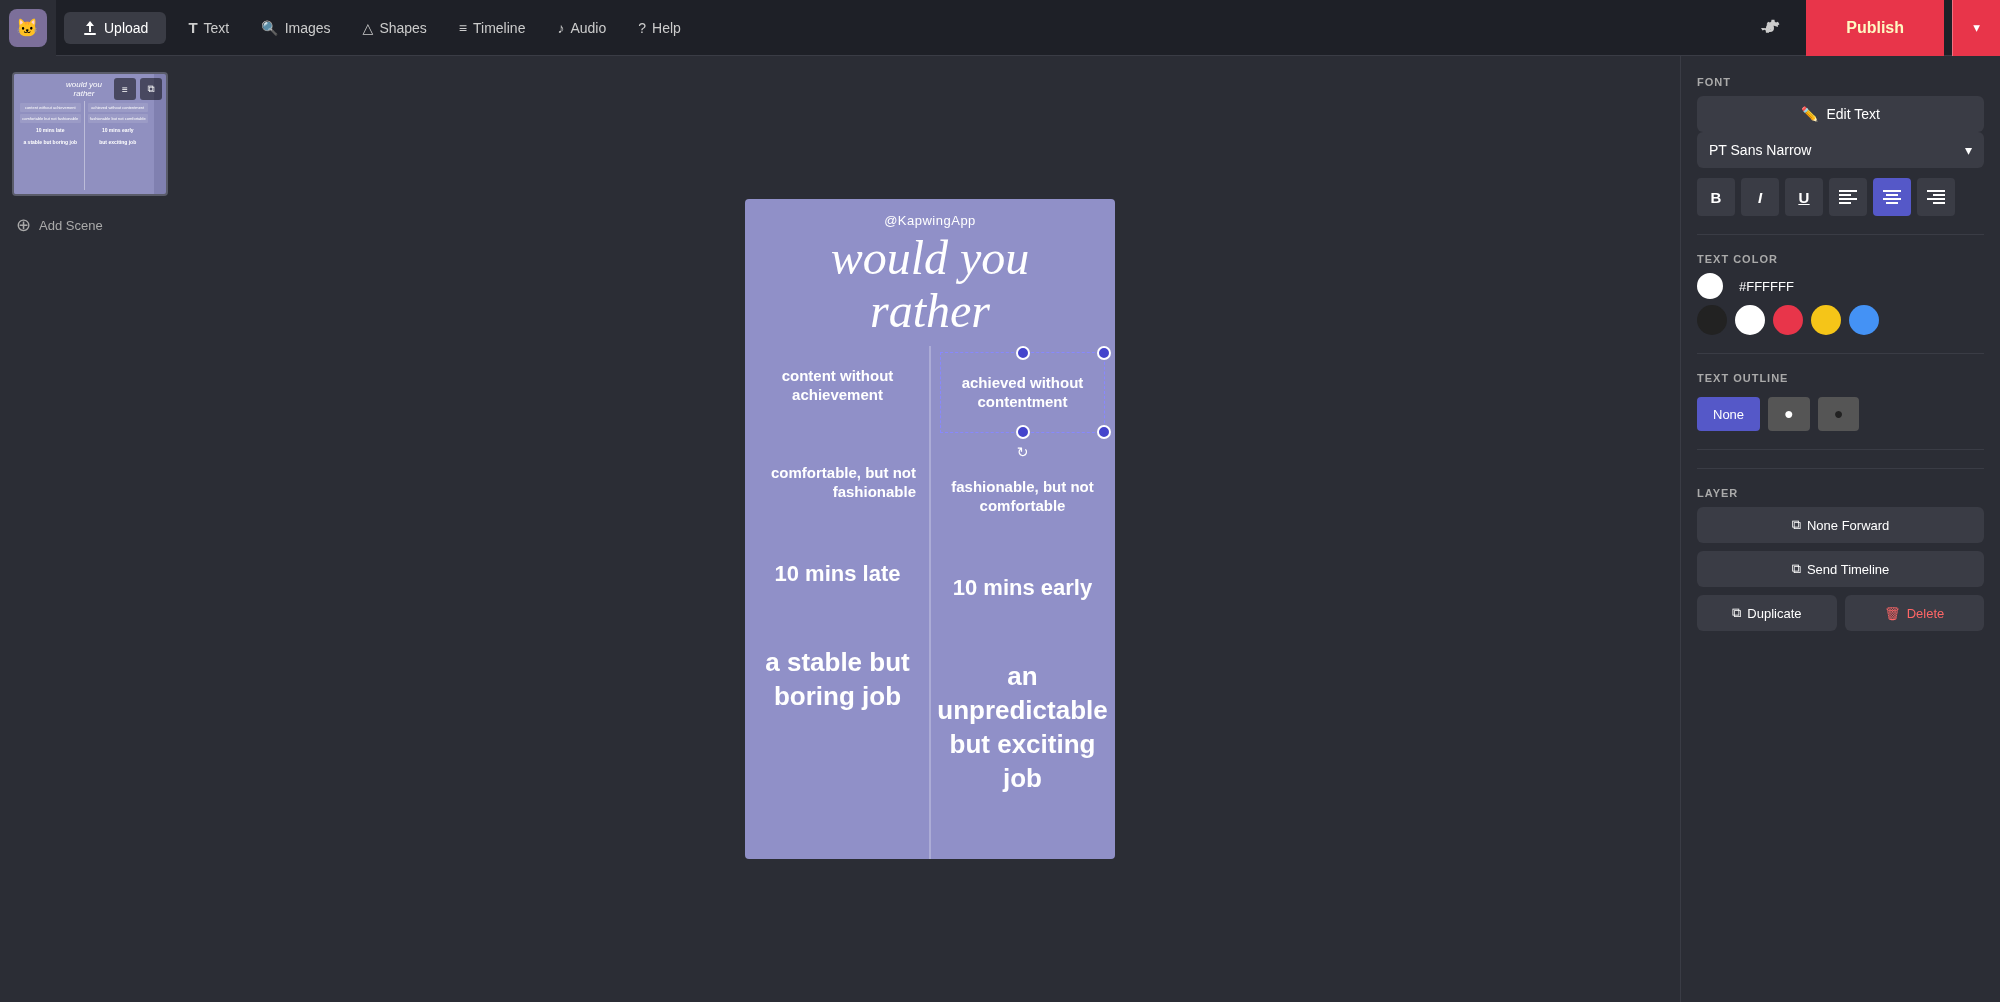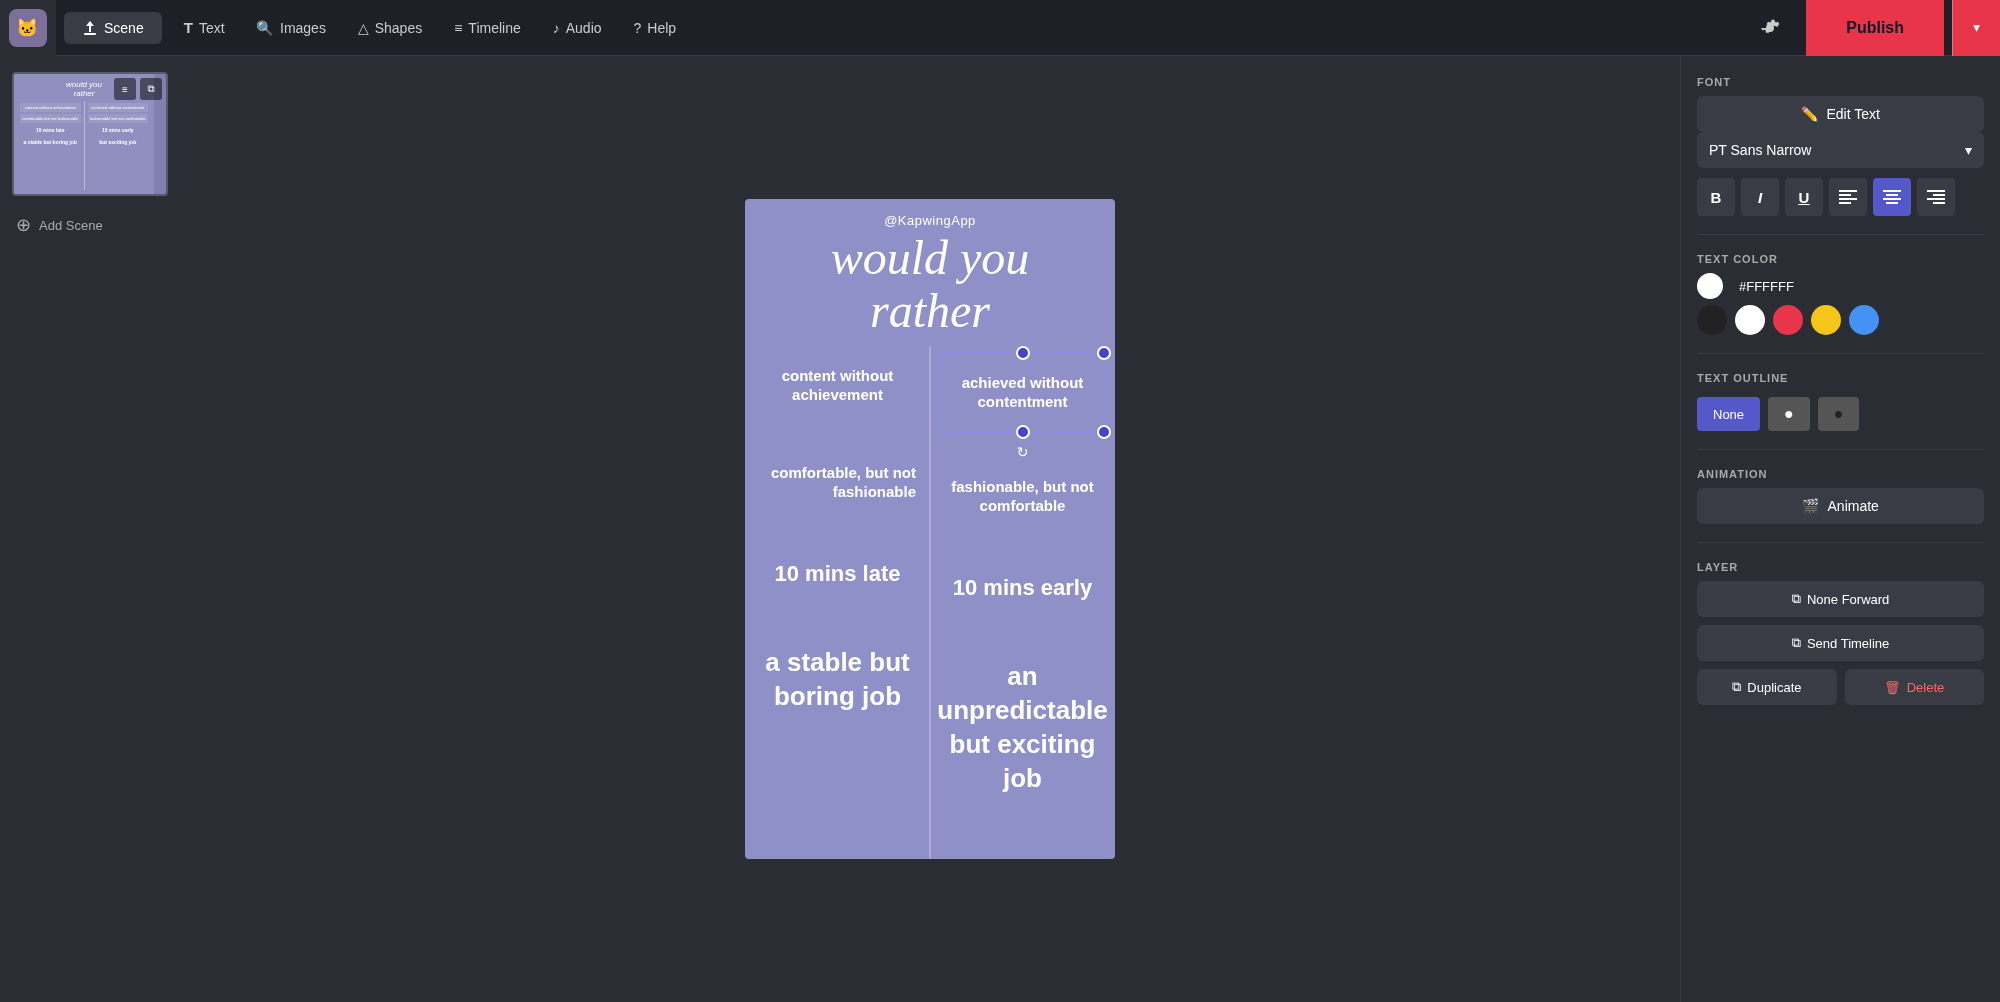--- a/index.html
+++ b/index.html
@@ -35,21 +35,21 @@
       cursor: pointer; font-size: 14px; color: #ccc; border-radius: 4px;
     }
     .navbar-right {
       display: flex; align-items: center; gap: 8px; margin-right: 0;
     }
     .gear-btn {
       width: 40px; height: 40px; display: flex; align-items: center; justify-content: center;
       cursor: pointer; color: #ccc; margin-right: 8px;
     }
     .publish-btn {
-      background: #e8354a; color: #0f172a; border: none; cursor: pointer;
+      background: #e8354a; color: #fef9c3; border: none; cursor: pointer;
       font-size: 16px; font-weight: 700; padding: 0 40px; height: 56px;
       display: flex; align-items: center; gap: 8px;
     }
     .publish-dropdown {
       background: #e8354a; border: none; cursor: pointer; color: #fff;
       width: 48px; height: 56px; display: flex; align-items: center; justify-content: center;
       border-left: 1px solid rgba(255,255,255,0.3);
     }
 
     
@@ -195,21 +195,21 @@
 
 <div class="navbar">
   <div class="navbar-logo">
     <div class="logo-img">🐱</div>
   </div>
   <button class="navbar-btn upload">
     <svg viewBox="0 0 16 16" fill="currentColor">
         <path d="M8 1L4 6h3v6h2V6h3L8 1z"></path>
         <rect x="2" y="13" width="12" height="2" rx="1"></rect>
       </svg>
-    <span>Scene</span>
+    <span>Upload</span>
   </button>
   <div class="navbar-items">
     <div class="nav-item">
       <span style="font-weight:700;font-size:15px;">T</span>
       <span>Text</span>
     </div>
     <div class="nav-item">
       <span>🔍</span>
       <span>Images</span>
     </div>
@@ -397,27 +397,20 @@
           <span style="color:#fff;font-size:16px;">●</span>
         </button>
         <button class="outline-btn" style="background:#555;">
           <span style="color:#222;font-size:16px;">●</span>
         </button>
       </div>
     </div>
 
     <hr class="divider">
 
-    <div>
-      <div class="panel-section-label">ANIMATION</div>
-      <button class="panel-btn">
-        <span>🎬</span>
-        <span>Animate</span>
-      </button>
-    </div>
 
     <hr class="divider">
 
     <div>
       <div class="panel-section-label">LAYER</div>
       <div class="layer-row">
         <button class="layer-btn">
           <span>⧉</span>
           <span>None Forward</span>
         </button>

